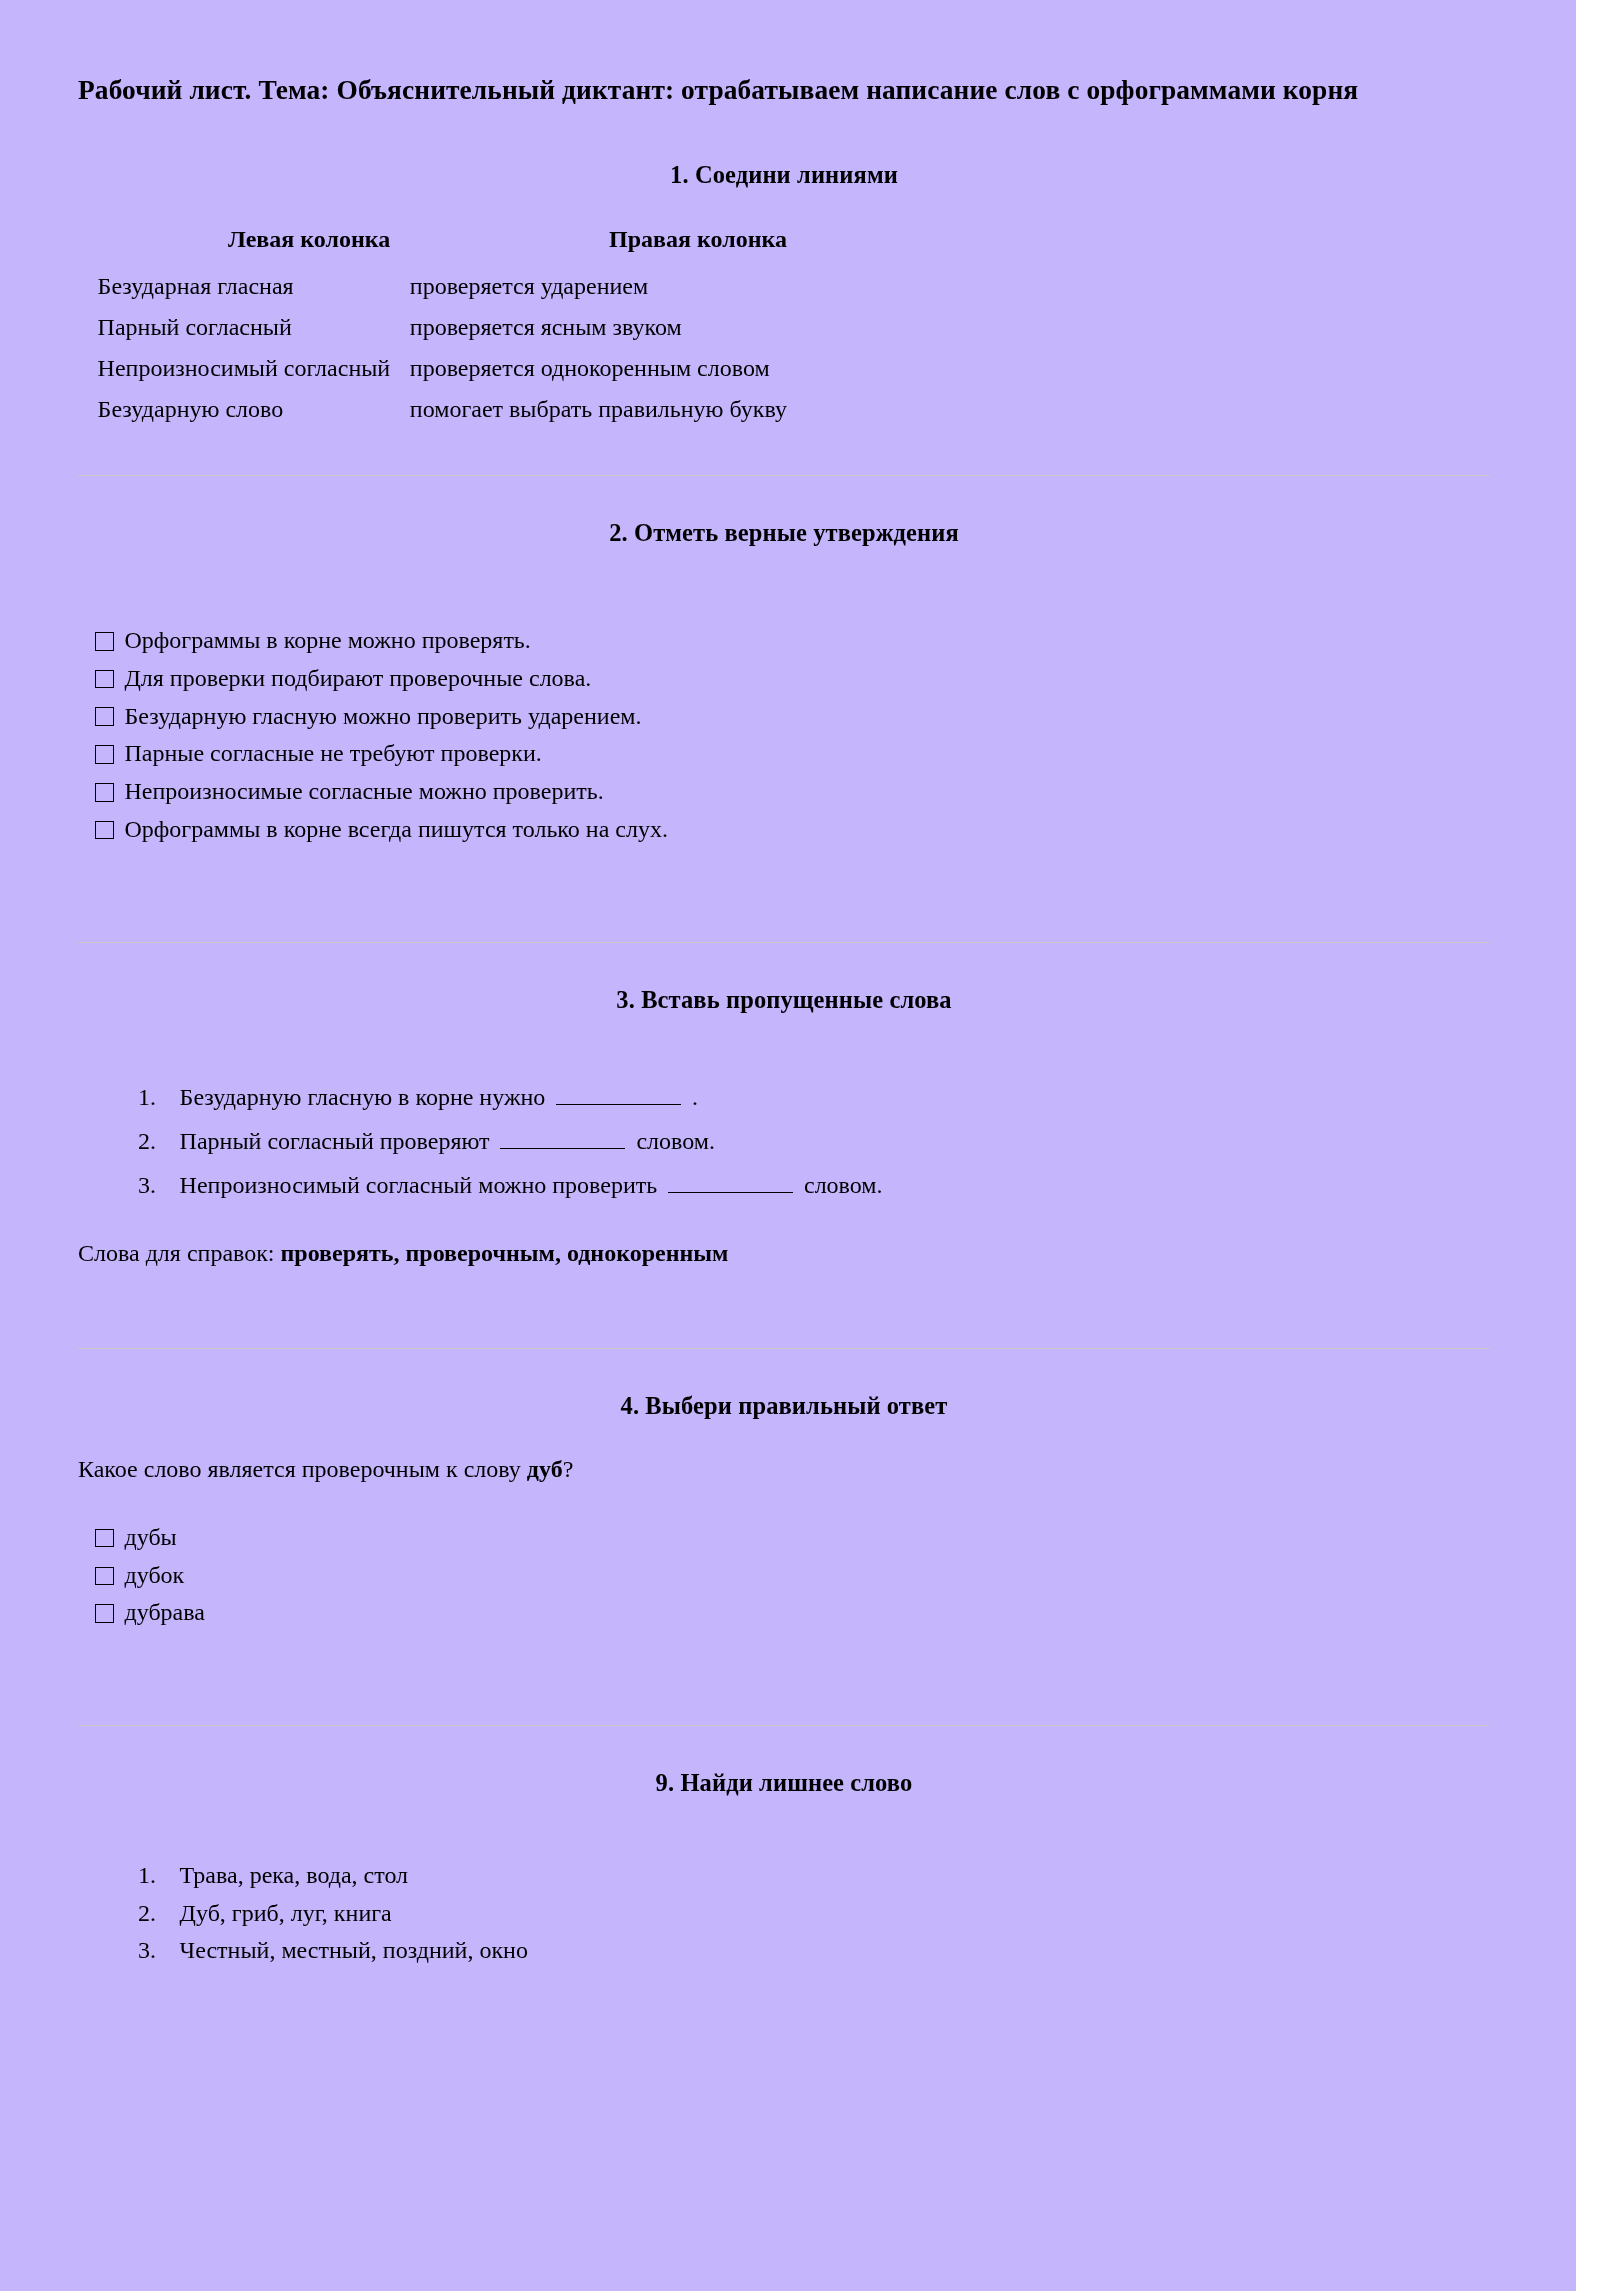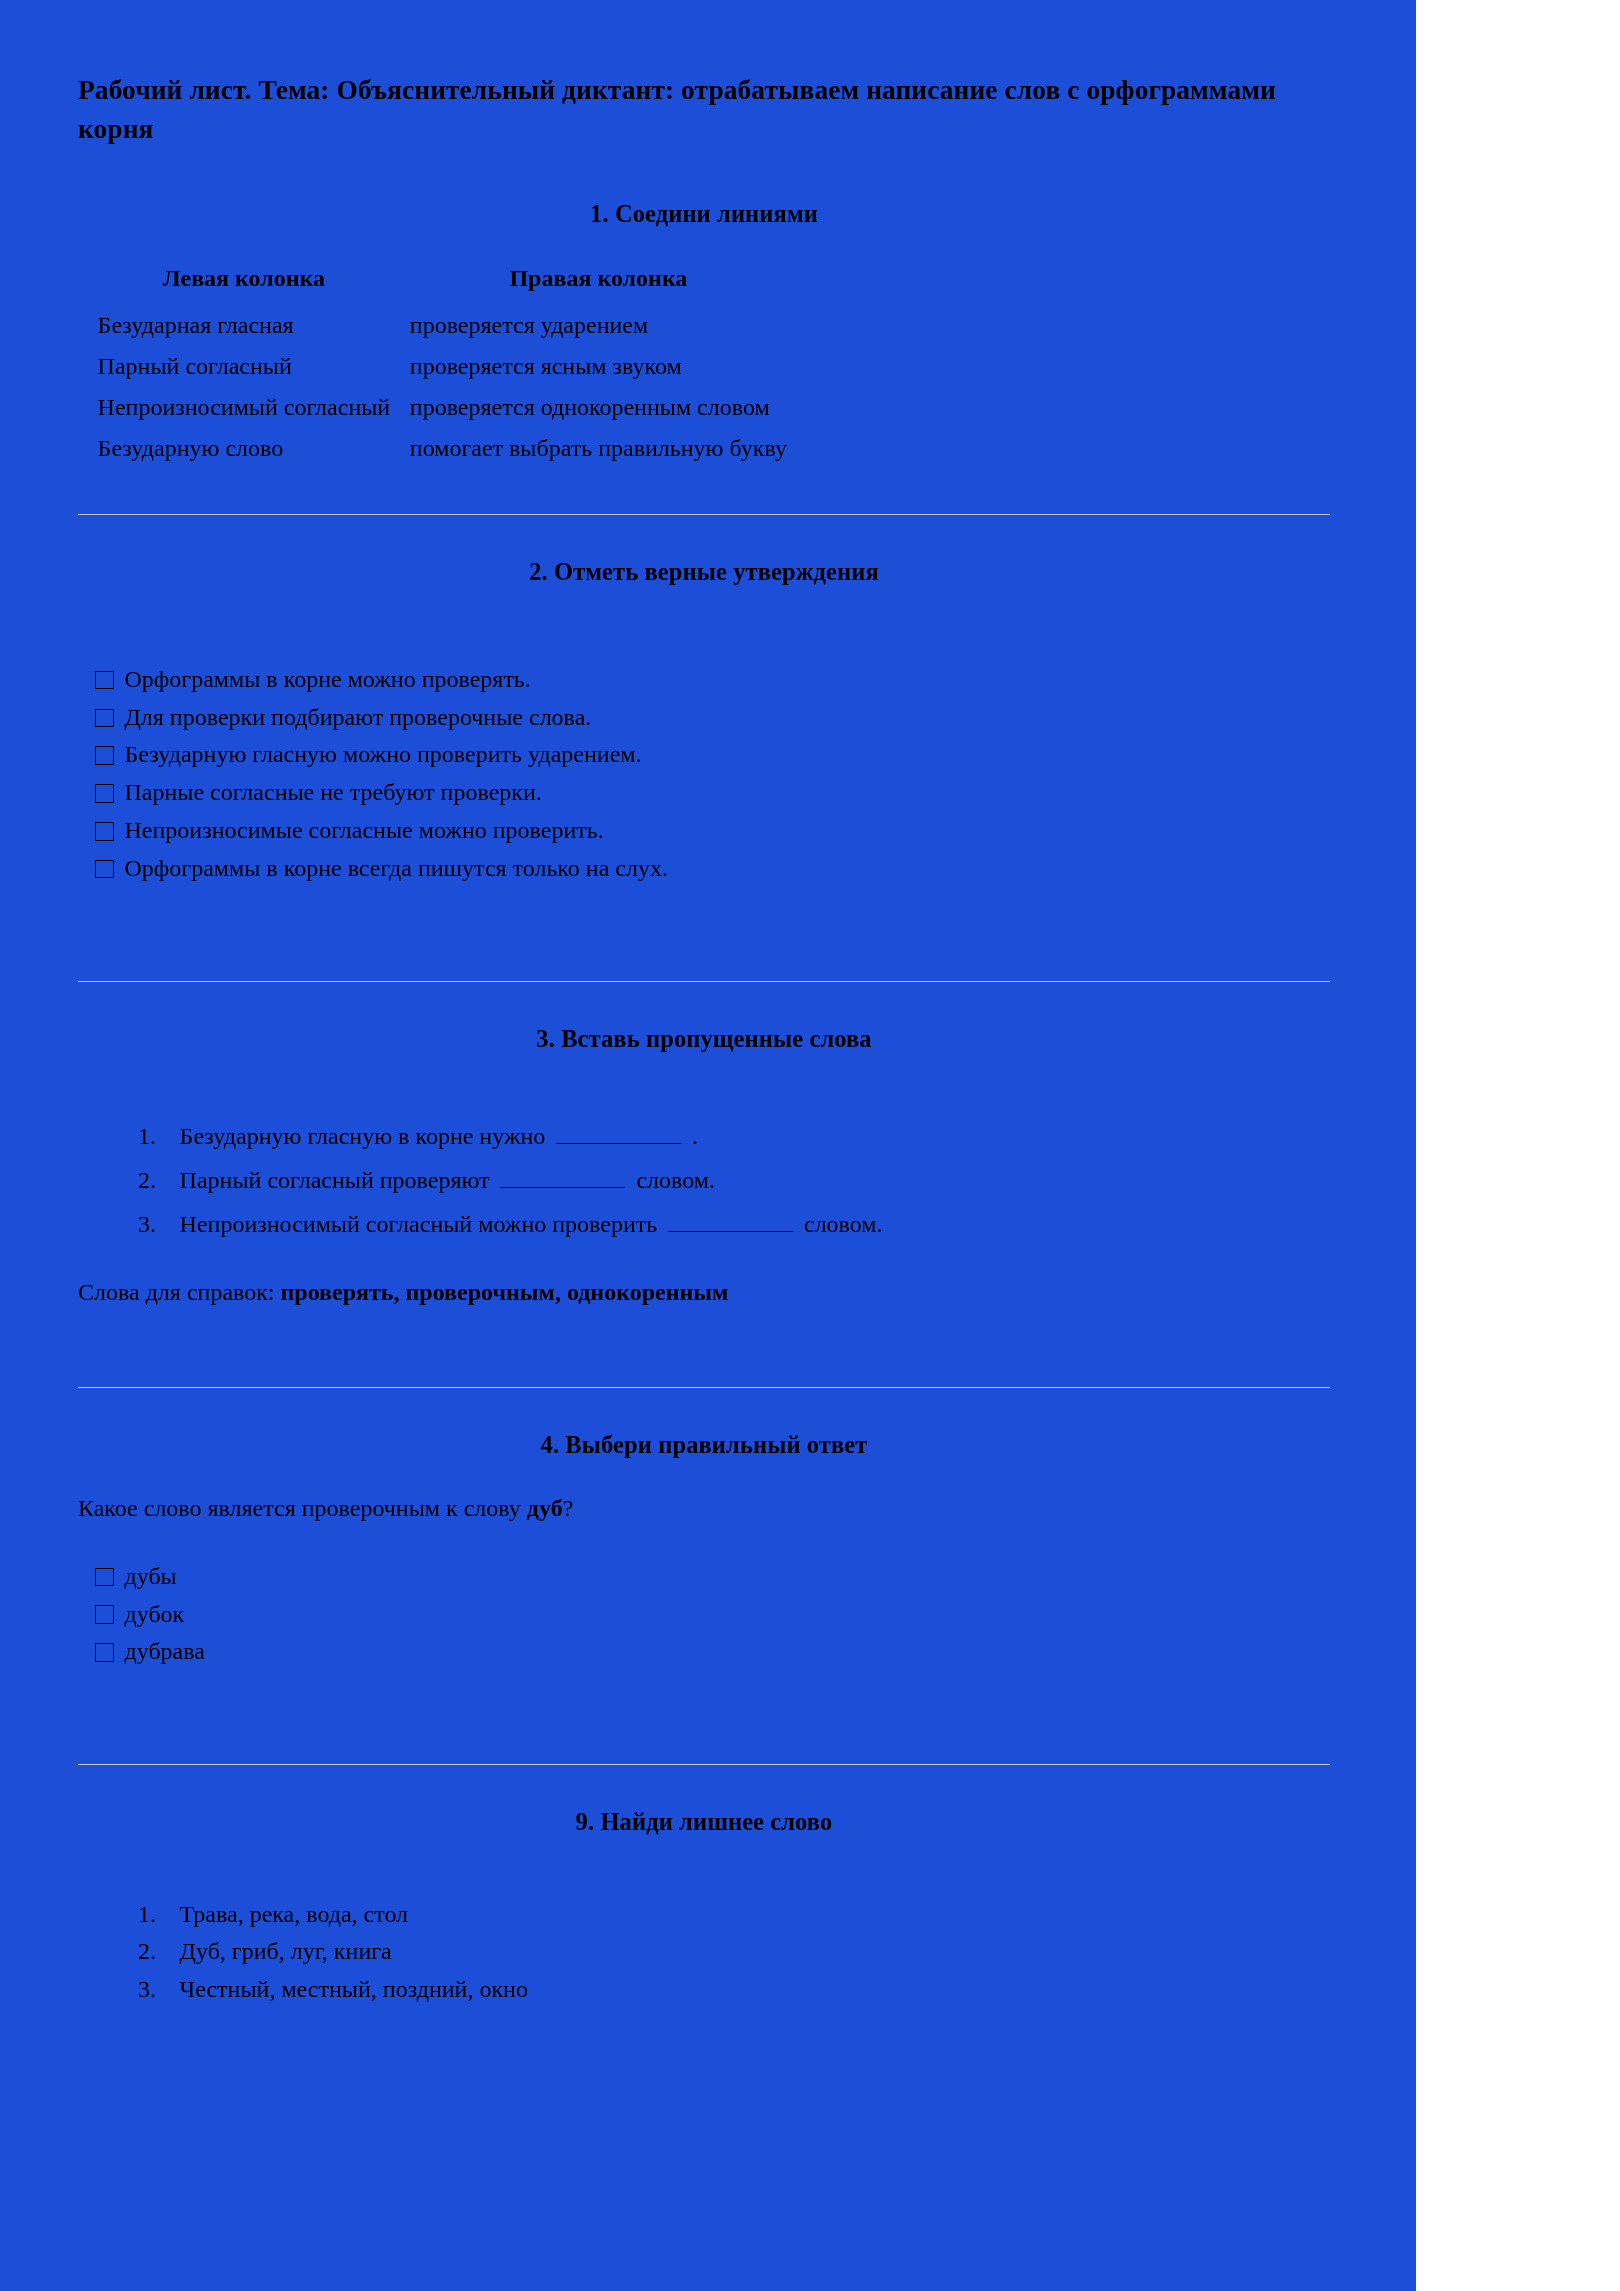--- a/index.html
+++ b/index.html
@@ -9,24 +9,24 @@
   }
   body {
     width: 1620px;
     min-height: 2292px;
     font-family: "Liberation Serif", "DejaVu Serif", serif;
     color: #000000;
     -webkit-font-smoothing: antialiased;
   }
   .page {
     box-sizing: border-box;
-    width: 1416px;
+    width: 1576px;
     min-height: 2292px;
     padding: 71px 86px 78px 78px;
-    background: #1d4ed8;
+    background: #c4b5fd;
   }
 
   
   .doc-title {
     font-size: 27.4px;
     font-weight: bold;
     line-height: 1.42;
     margin: 0 0 51px 0;
     max-width: 1451px;
     letter-spacing: 0.1px;
@@ -54,21 +54,21 @@
   }
 
   
   .match-table {
     border-collapse: collapse;
     margin: 9.8px 0 0 0;
     font-size: 24px;
   }
   .match-table th {
     font-weight: bold;
-    text-align: center;
+    text-align: right;
     padding: 3.9px 17.6px 13.7px 17.6px;
     font-size: 24px;
     white-space: nowrap;
   }
   .match-table td {
     text-align: left;
     padding: 6.9px 17.6px 6.9px 17.6px;
     font-size: 24px;
     white-space: nowrap;
     vertical-align: top;

